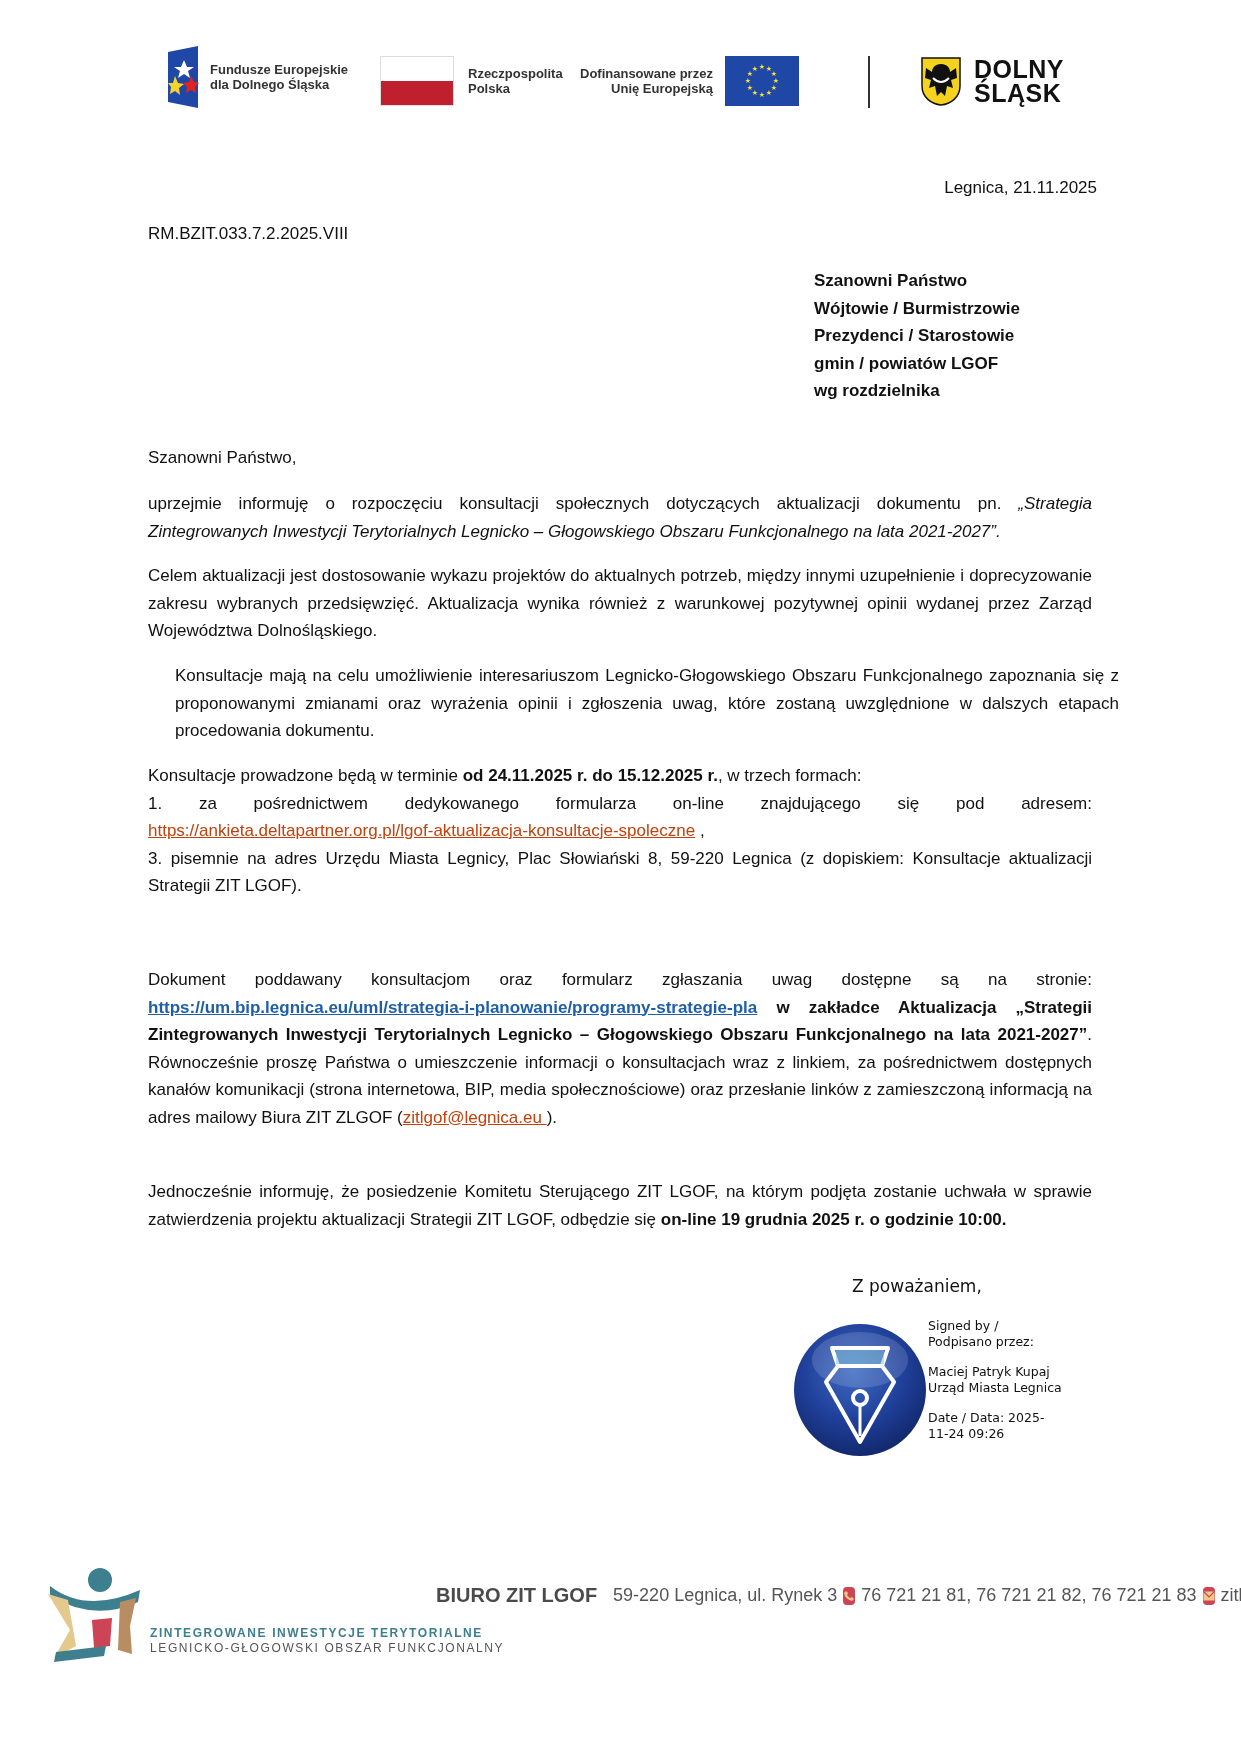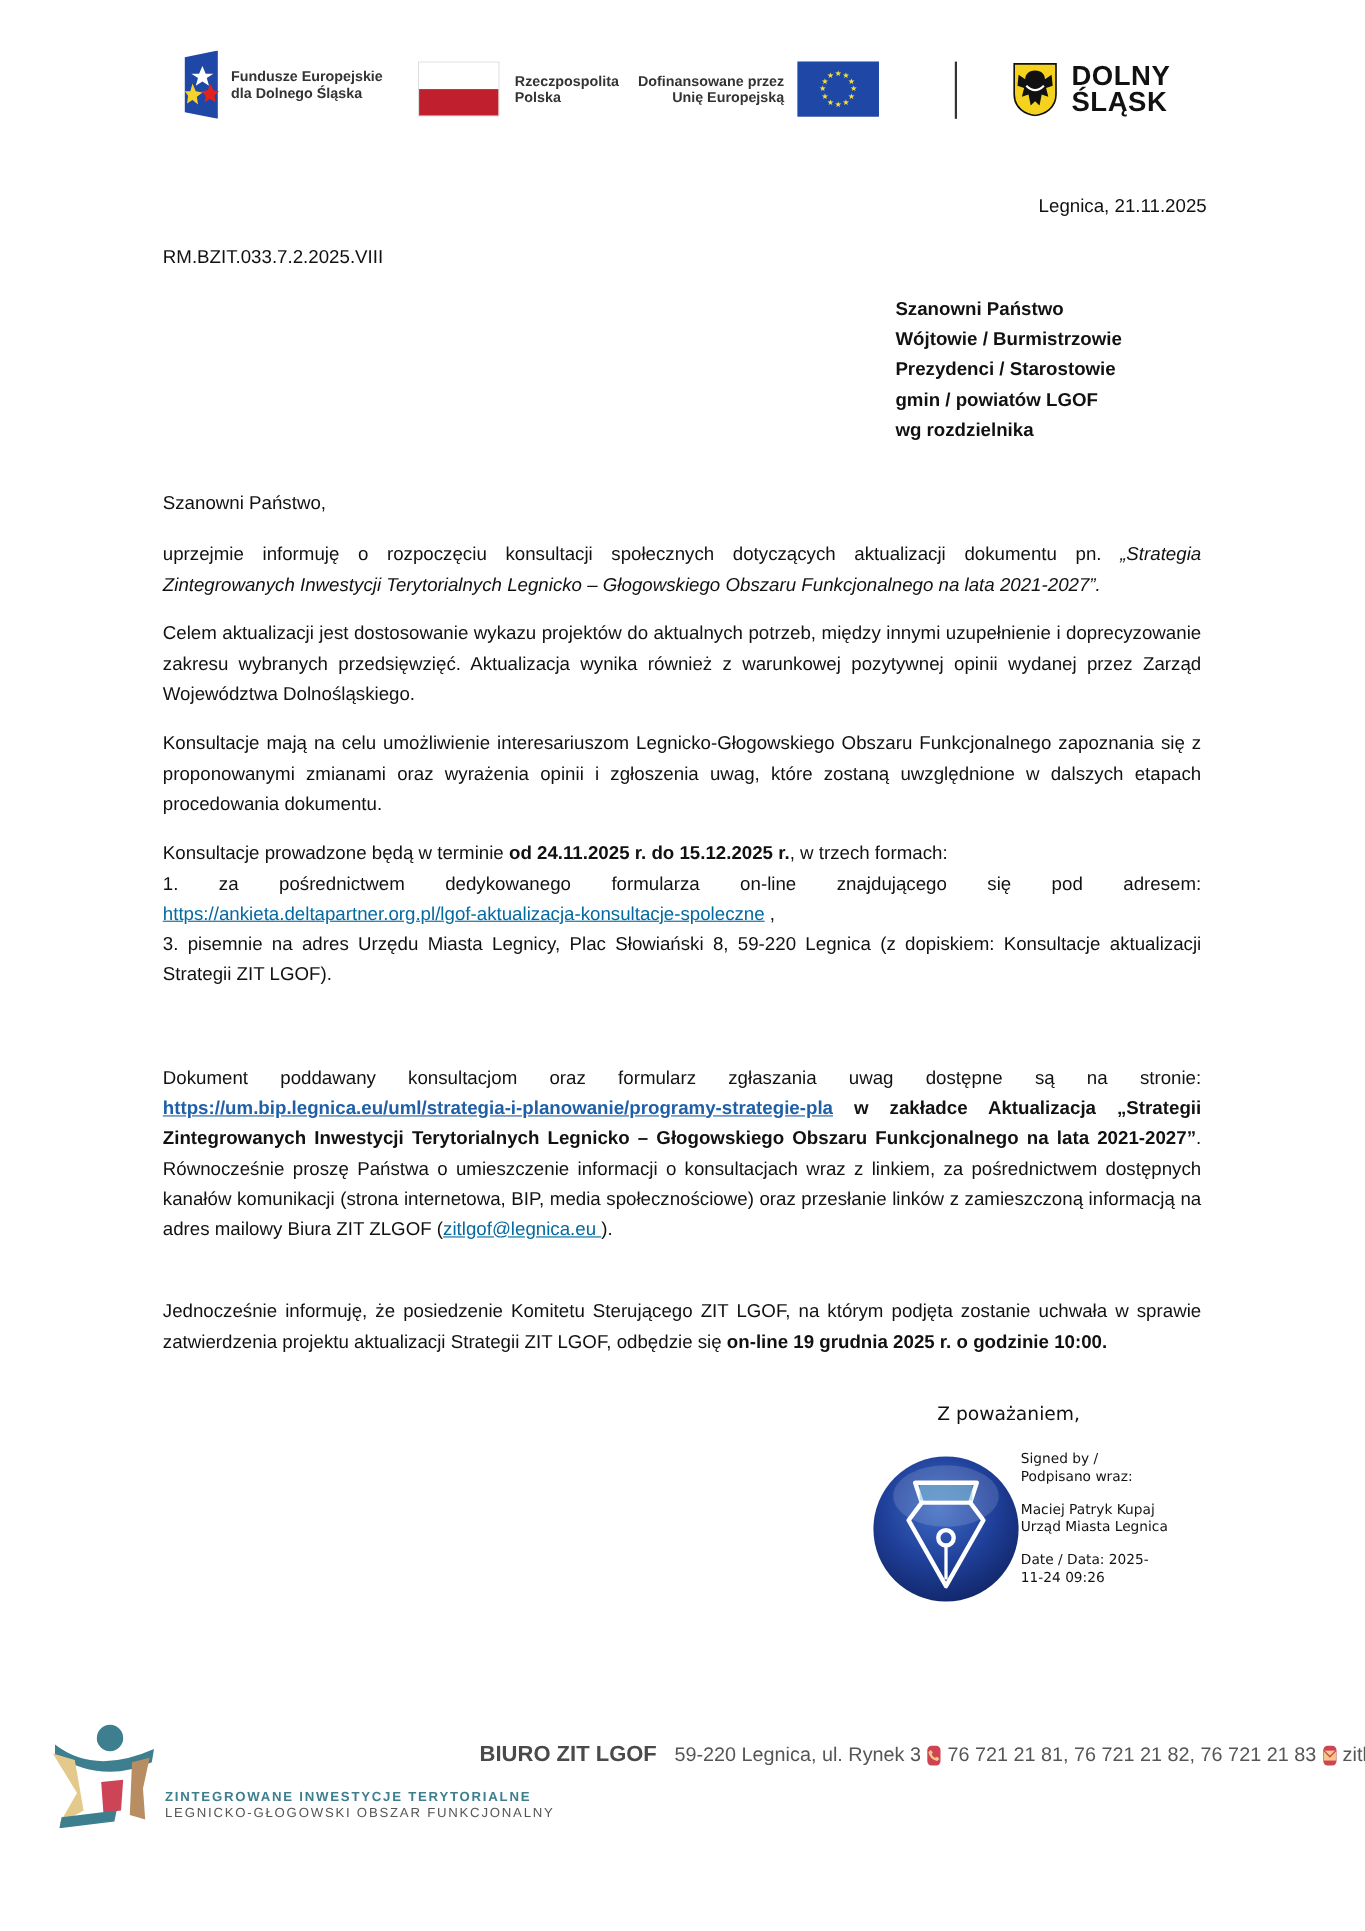--- a/index.html
+++ b/index.html
@@ -22,27 +22,27 @@
     .logo-ds { position: absolute; left: 920px; top: 12px; display: flex; align-items: center; }
     .logo-ds .txt { margin-left: 12px; font-size: 25px; font-weight: 900; color: #111; line-height: 24px; letter-spacing: 0.5px; }
     .place-date { position: absolute; top: 178px; right: 144px; font-size: 17px; }
     .ref { position: absolute; top: 224px; left: 148px; font-size: 17px; }
     .addressee { position: absolute; top: 267px; left: 814px; font-weight: bold; font-size: 17px; line-height: 27.5px; }
     .salutation { position: absolute; top: 448px; left: 148px; font-size: 17px; }
 
     .para { position: absolute; left: 148px; width: 944px; line-height: 27.5px; text-align: justify; font-size: 17px; }
     .p1 { top: 490px; }
     .p2 { top: 562px; }
-    .p3 { top: 662px; }
+    .p3 { top: 662px; margin-left: 27px; }
     .p4 { top: 762px; }
     .p5 { top: 966px; }
     .p6 { top: 1178px; }
     .para b { font-weight: bold; }
     .para i { font-style: italic; }
-    a.link { color: #0369a1; text-decoration: underline; }
+    a.link { color: #c2410c; text-decoration: underline; }
     a.link-bold { color: #1f5fa8; text-decoration: underline; font-weight: bold; }
 
     .closing { position: absolute; top: 1276px; left: 852px; font-size: 17px; font-family: "DejaVu Sans", sans-serif; }
 
     
     .sig-badge { position: absolute; left: 790px; top: 1318px; width: 140px; height: 140px; }
     .sig-text { position: absolute; left: 928px; top: 1318px; font-family: "DejaVu Sans", sans-serif; font-size: 12.5px; line-height: 16px; color: #111; }
     .sig-text .gap { height: 14px; }
 
     
@@ -167,21 +167,21 @@
   <circle cx="70" cy="72" r="66" fill="url(#sg)"></circle>
   <ellipse cx="70" cy="42" rx="48" ry="28" fill="#ffffff" opacity="0.14"></ellipse>
   <path d="M42,30 H98 L92,48 L104,64 L70,124 L36,64 L48,48 Z" fill="none" stroke="#fff" stroke-width="4" stroke-linejoin="round"></path>
   <path d="M48,48 H92" stroke="#fff" stroke-width="4"></path>
   <rect x="46" y="32" width="48" height="14" fill="#7fc2d6" opacity="0.5"></rect>
   <circle cx="70" cy="80" r="7" fill="none" stroke="#fff" stroke-width="4"></circle>
   <line x1="70" y1="87" x2="70" y2="118" stroke="#fff" stroke-width="3"></line>
 </svg>
 <div class="sig-text">
   <div>Signed by /</div>
-  <div>Podpisano wraz:</div>
+  <div>Podpisano przez:</div>
   <div class="gap"></div>
   <div>Maciej Patryk Kupaj</div>
   <div>Urząd Miasta Legnica</div>
   <div class="gap"></div>
   <div>Date / Data: 2025-</div>
   <div>11-24 09:26</div>
 </div>
 
 <div class="footer-logo">
   <svg width="100" height="96" viewBox="0 0 100 96">

